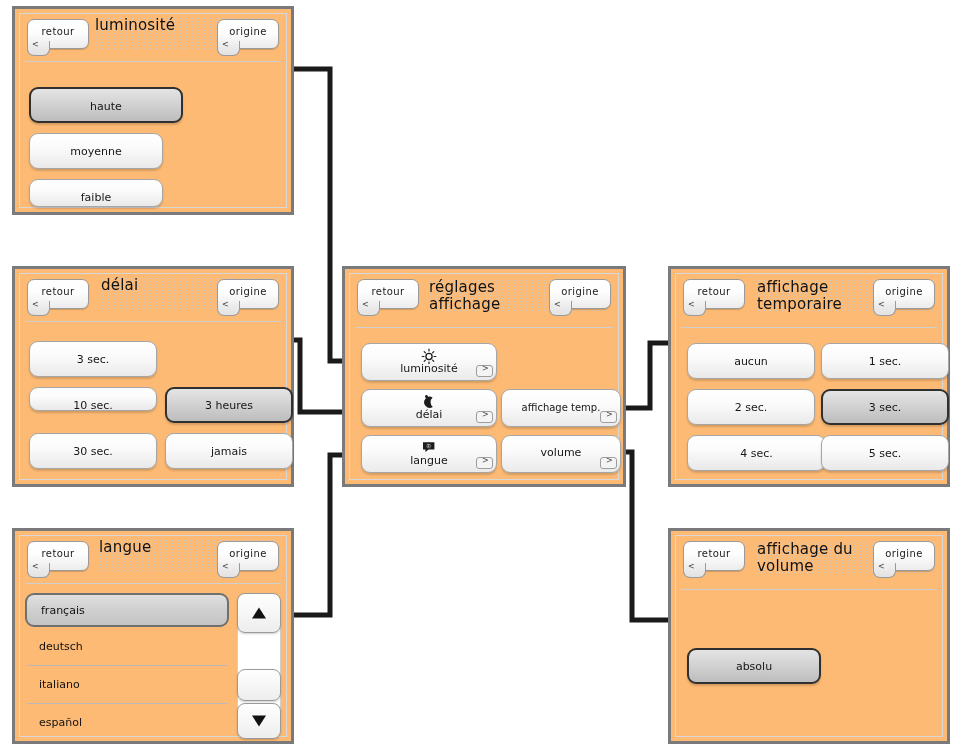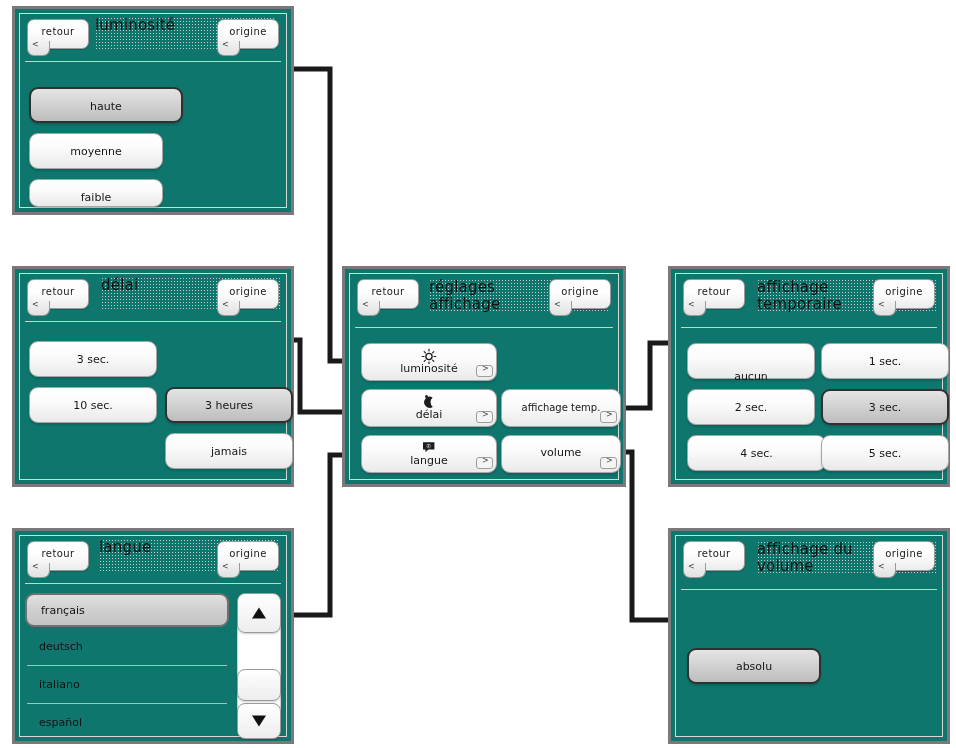--- a/index.html
+++ b/index.html
@@ -1,20 +1,20 @@
 <!DOCTYPE html>
 <html><head>
 <meta charset="utf-8">
 <style>
   html,body{margin:0;padding:0;background:#ffffff;}
   body{width:956px;height:748px;position:relative;overflow:hidden;
        font-family:"DejaVu Sans","Liberation Sans",sans-serif;color:#1a1a1a;}
 
   
-  .panel{position:absolute;background:#0f766e;border:3px solid #7a7a7a;box-sizing:border-box;}
+  .panel{position:absolute;background:#fdba74;border:3px solid #7a7a7a;box-sizing:border-box;}
   .panel-inner{position:absolute;inset:4px;border:1px solid #d8d8d8;box-sizing:border-box;}
 
   
   .hdr{position:absolute;left:0;right:0;top:0;height:56px;}
   .hdr-rule{position:absolute;left:10px;right:10px;top:52px;height:1px;background:#cfcfcf;}
 
   .navbtn{position:absolute;top:10px;width:62px;height:30px;
           border:1px solid #9a9a9a;border-radius:7px;box-sizing:border-box;
           background:linear-gradient(180deg,#ffffff 0%,#fdfdfd 45%,#ececec 100%);
           box-shadow:0 1px 1px rgba(0,0,0,.18);}
@@ -146,25 +146,28 @@
       <div class="tab">
         <span>&lt;</span>
         </div>
     </div>
     <div class="hdr-rule"></div>
   </div>
 
   <div class="obtn" style="left:14px;top:72px;width:128px;height:36px;">
     <div class="t" style="top:11px;">3 sec.</div>
     </div>
-  <div class="obtn" style="left:14px;top:118px;width:128px;height:36px;">
+  <div class="obtn" style="left:14px;top:118px;width:128px;height:24px;">
     <div class="t" style="top:11px;">10 sec.</div>
     </div>
   <div class="obtn sel" style="left:150px;top:118px;width:128px;height:36px;">
     <div class="t" style="top:10px;">3 heures</div>
+    </div>
+  <div class="obtn" style="left:14px;top:164px;width:128px;height:36px;">
+    <div class="t" style="top:11px;">30 sec.</div>
     </div>
   <div class="obtn" style="left:150px;top:164px;width:128px;height:36px;">
     <div class="t" style="top:11px;">jamais</div>
     </div>
 </div>
 
 <div class="panel" style="left:342px;top:266px;width:284px;height:221px;">
   <div class="panel-inner"></div>
   <div class="hdr" style="height:62px;">
     <div class="navbtn nav-left">
@@ -269,21 +272,21 @@
     <div class="navbtn nav-right">
       <div class="lbl">origine</div>
       <div class="tab">
         <span>&lt;</span>
         </div>
     </div>
     <div class="hdr-rule" style="top:58px;"></div>
   </div>
 
   <div class="obtn" style="left:16px;top:74px;width:128px;height:36px;">
-    <div class="t" style="top:26px;">aucun</div>
+    <div class="t" style="top:11px;">aucun</div>
     </div>
   <div class="obtn" style="left:150px;top:74px;width:128px;height:36px;">
     <div class="t" style="top:11px;">1 sec.</div>
     </div>
   <div class="obtn" style="left:16px;top:120px;width:128px;height:36px;">
     <div class="t" style="top:11px;">2 sec.</div>
     </div>
   <div class="obtn sel" style="left:150px;top:120px;width:128px;height:36px;">
     <div class="t" style="top:10px;">3 sec.</div>
     </div>

